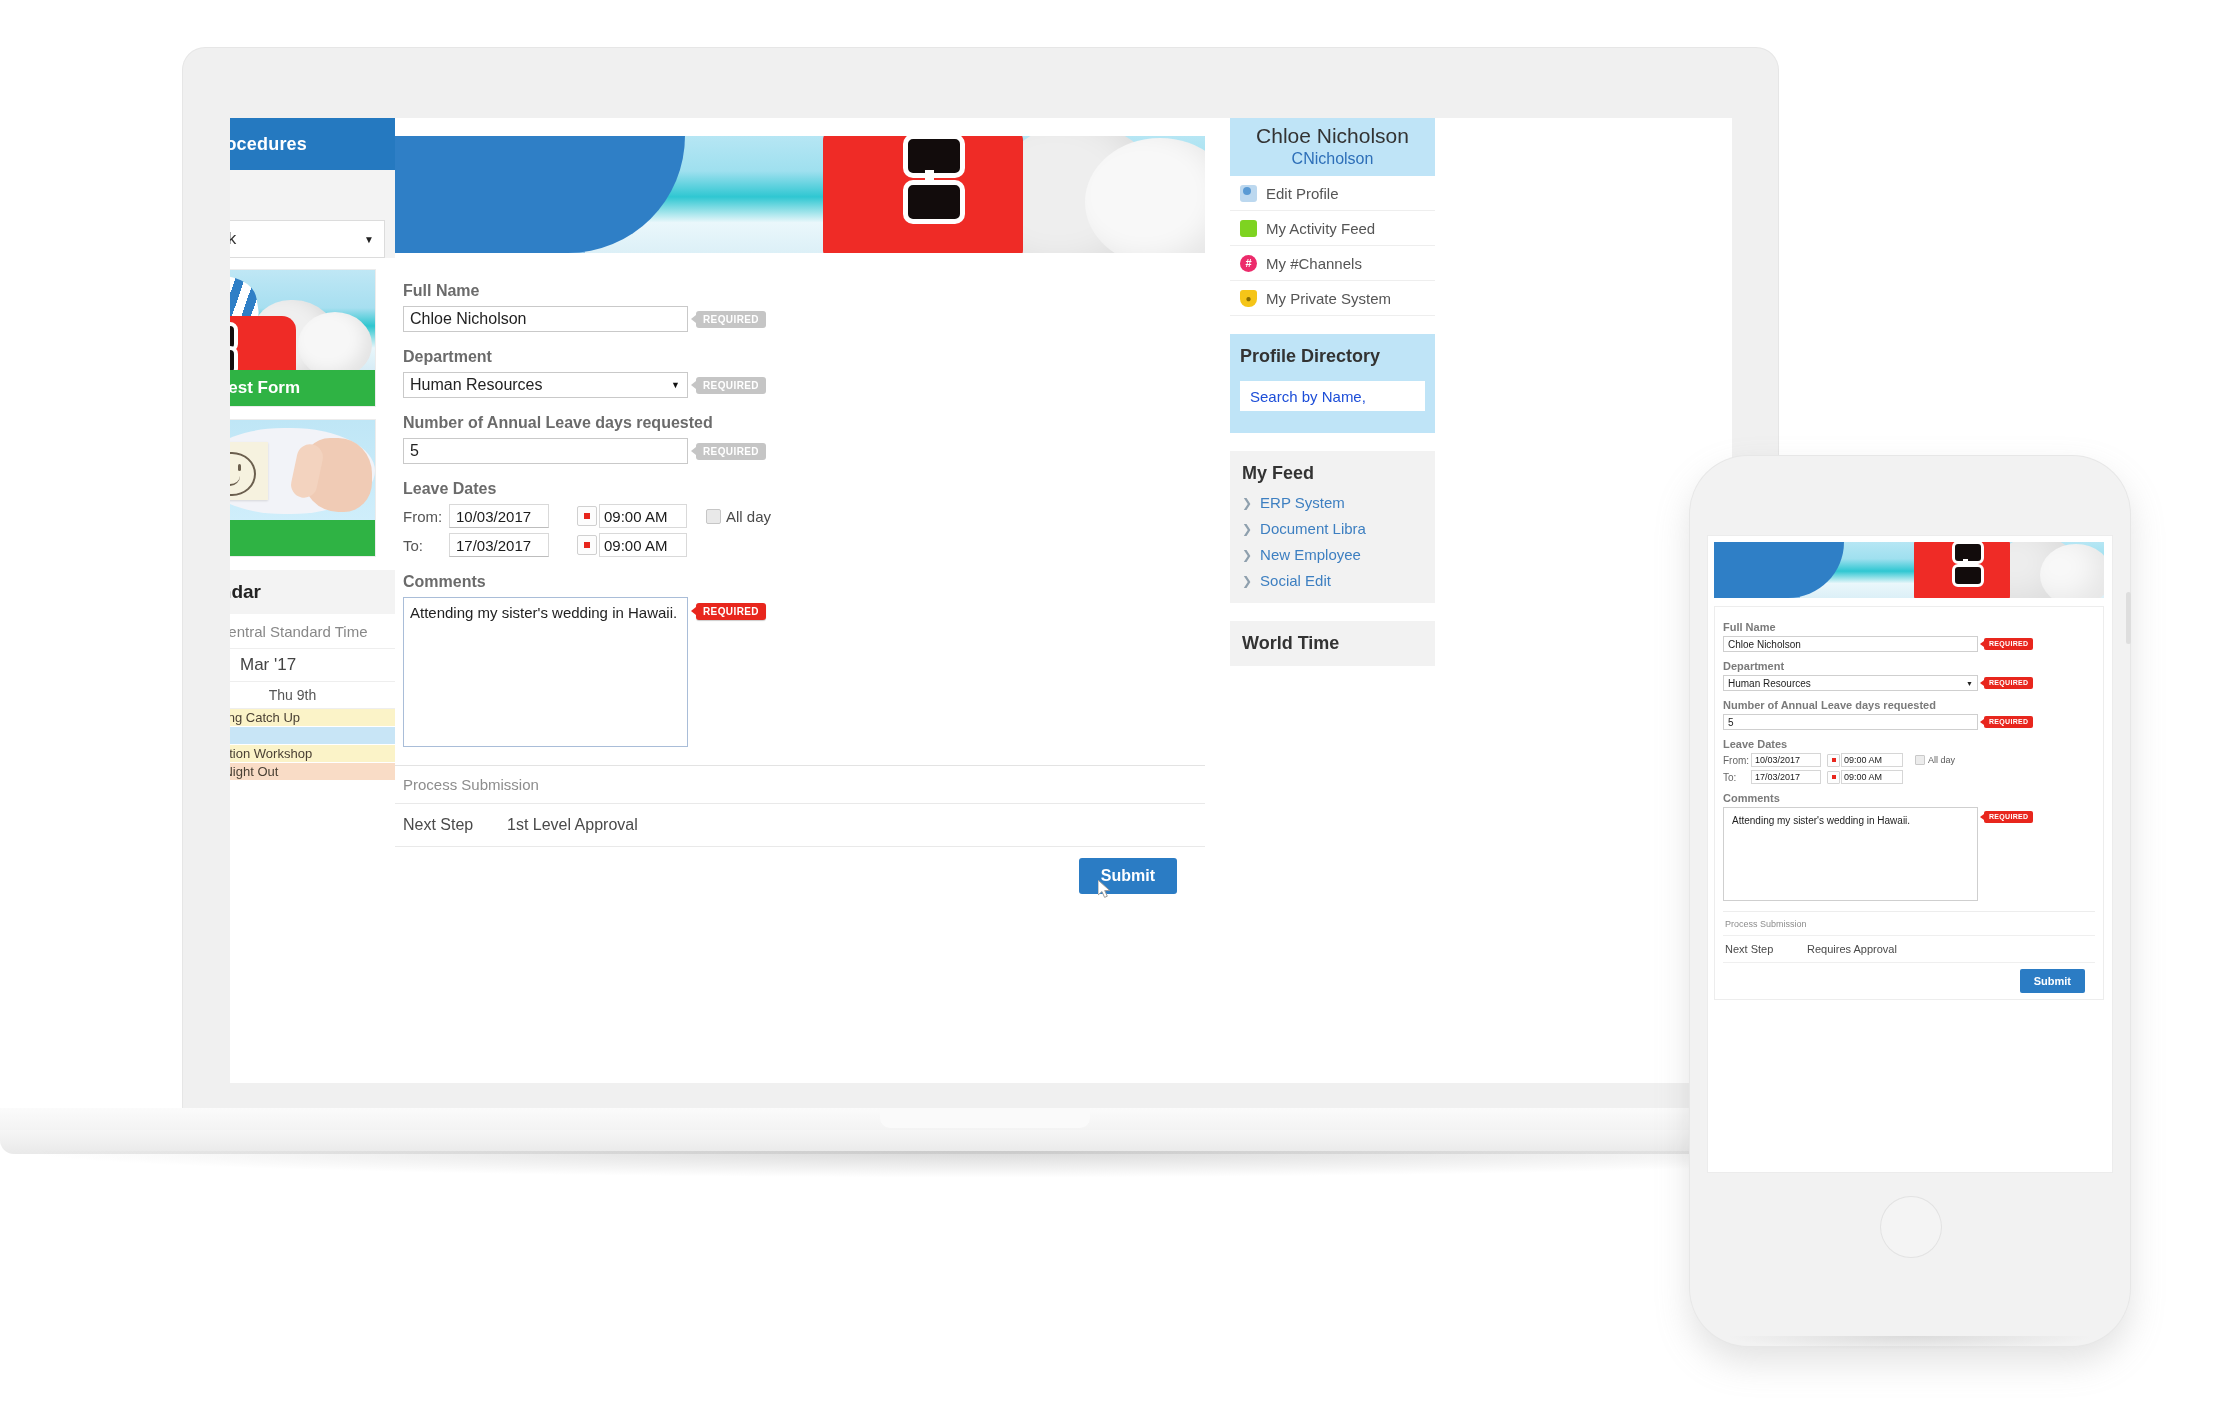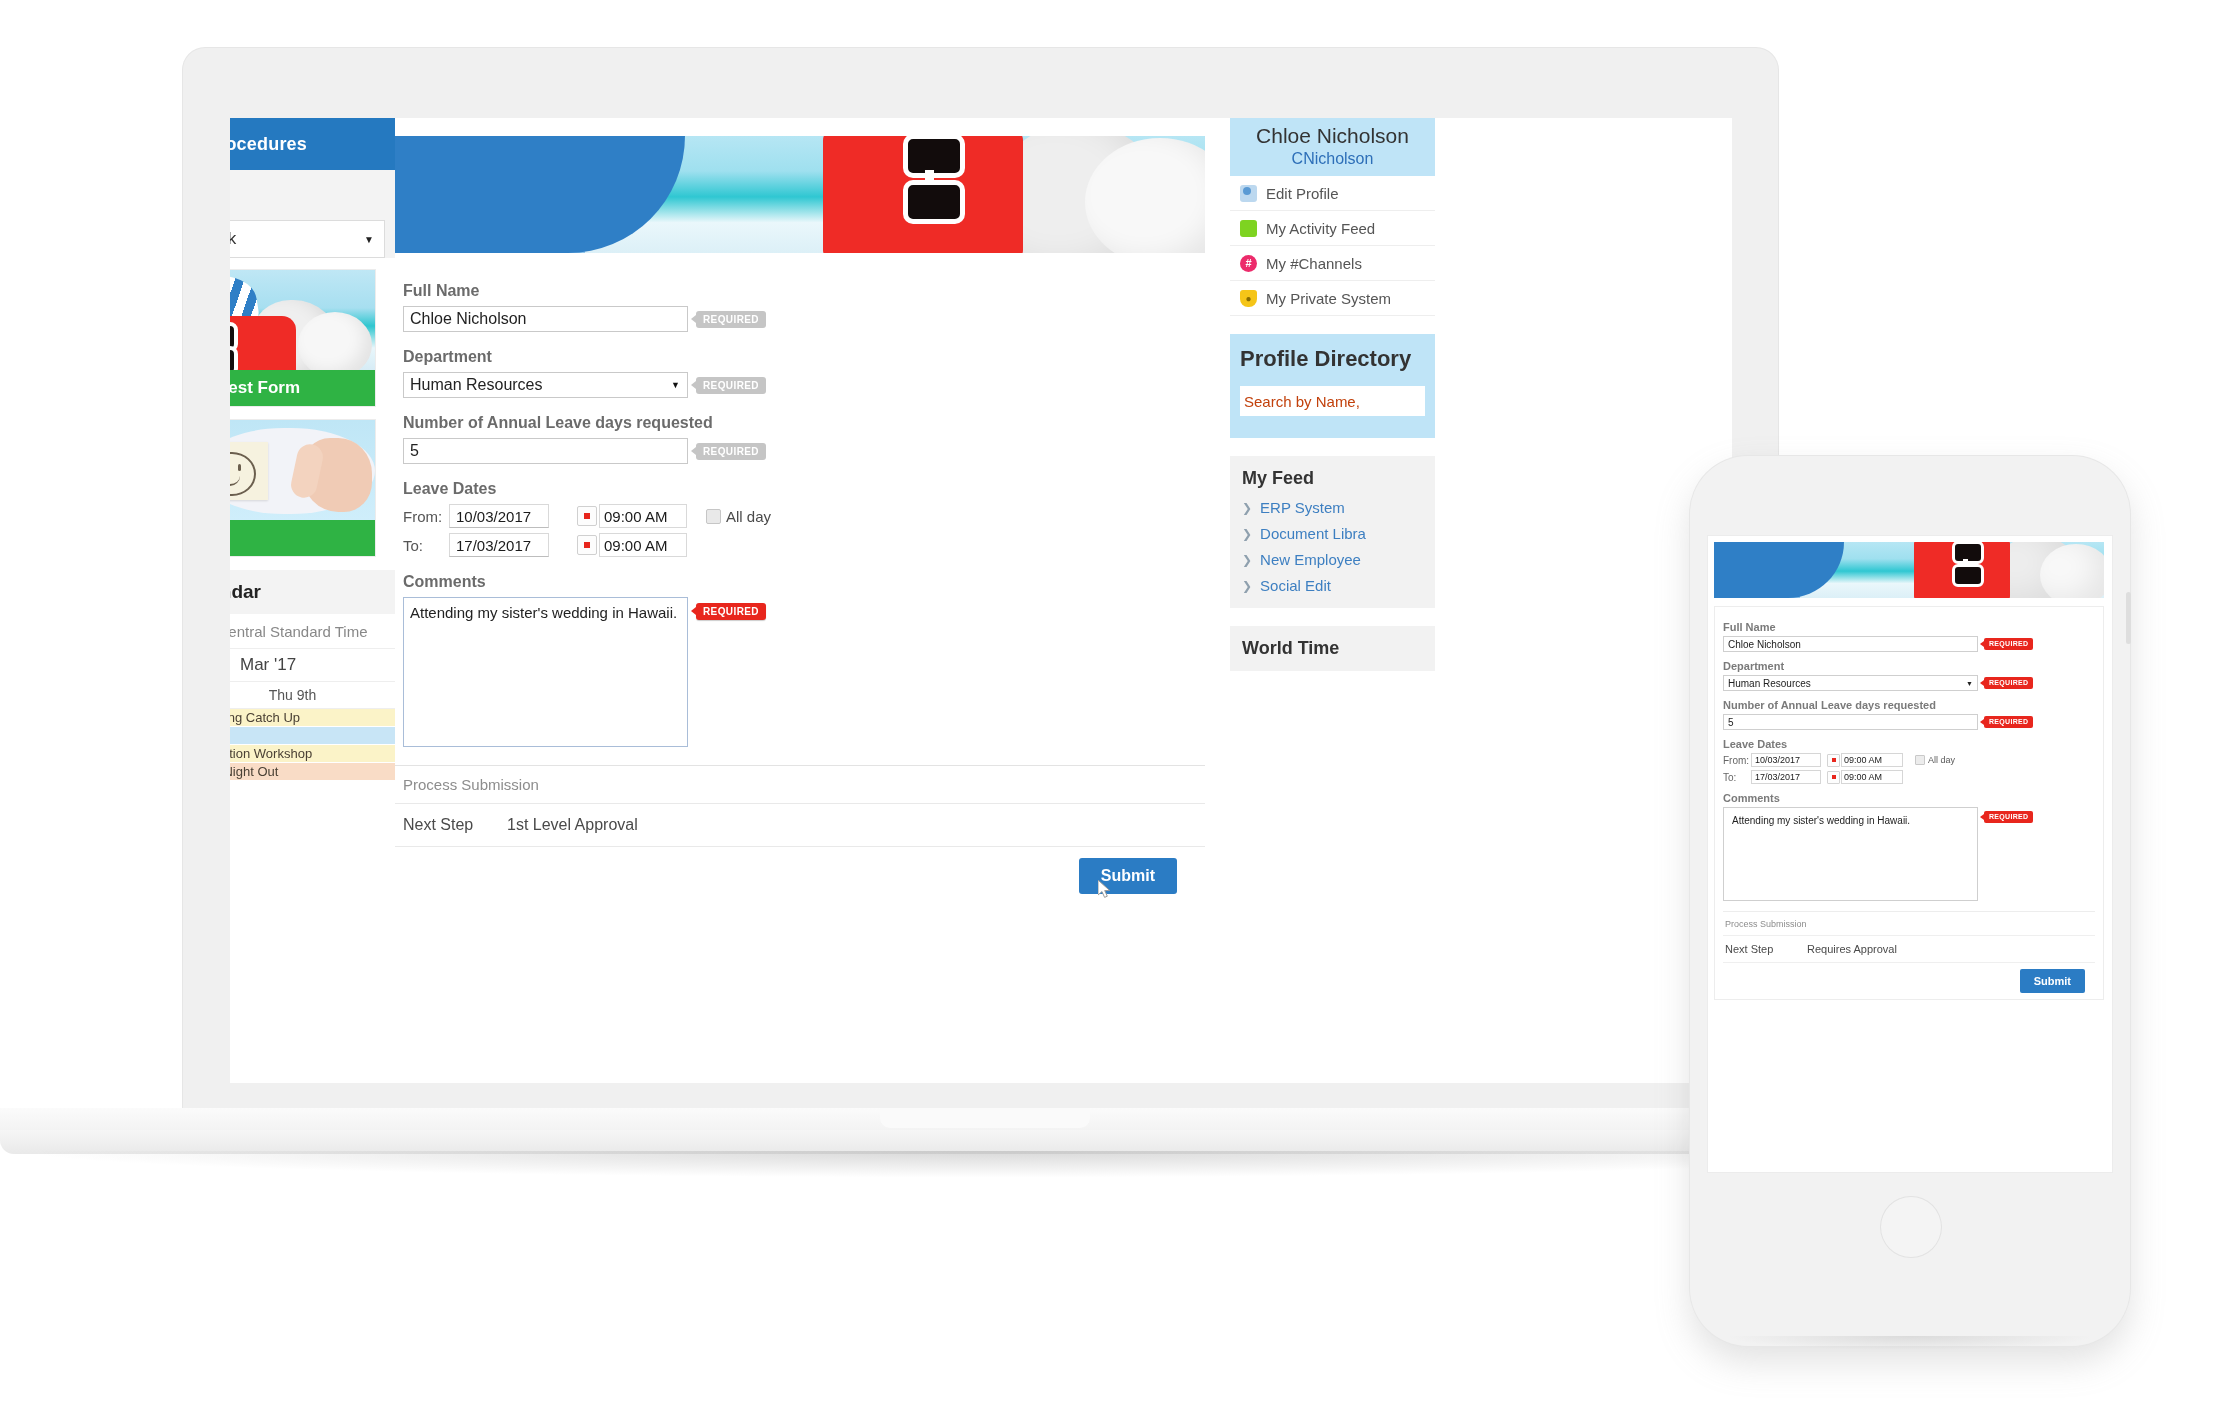--- a/index.html
+++ b/index.html
@@ -157,23 +157,23 @@
   .pico{width:17px;height:17px;margin-right:9px;border-radius:3px;flex:0 0 auto;position:relative;}
   .pi-edit{background:#bcd8ef;}
   .pi-edit::after{content:"";position:absolute;left:3px;top:2px;width:8px;height:8px;border-radius:50%;background:#5a9ad4;}
   .pi-feed{background:#7ed321;border-radius:3px;}
   .pi-chan{background:#ec2b6b;border-radius:50%;color:#fff;font-size:11px;font-weight:bold;
       display:flex;align-items:center;justify-content:center;}
   .pi-priv{background:#f5c518;border-radius:3px 3px 8px 8px;color:#8a6d00;font-size:10px;
       display:flex;align-items:center;justify-content:center;}
   .block-sp{height:18px;}
   .pd-wrap{background:#bfe4f7;padding:12px 10px 22px 10px;}
-  .pd-title{font-size:22px;font-weight:bold;color:#333;margin-bottom:14px;}
-  .pd-input{height:30px;background:#fff;display:flex;align-items:center;padding-left:4px;
-      font-size:15px;color:#c2410c;white-space:nowrap;overflow:hidden;}
+  .pd-title{font-size:18px;font-weight:bold;color:#333;margin-bottom:14px;}
+  .pd-input{height:30px;background:#fff;display:flex;align-items:center;padding-left:10px;
+      font-size:15px;color:#1d4ed8;white-space:nowrap;overflow:hidden;}
   .ml-wrap{background:#f2f2f2;padding:12px 0 14px 12px;}
   .ml-title{font-size:18px;font-weight:bold;color:#333;margin-bottom:10px;}
   .ml-item{display:flex;align-items:center;font-size:15px;color:#3d7fc1;margin-bottom:9px;}
   .ml-item .chev{color:#8fa0ae;margin-right:8px;font-size:12px;}
   .wt-title{background:#f2f2f2;font-size:18px;font-weight:bold;color:#333;padding:12px 0 12px 12px;}
   .wt-card{background:#fff;border:1px solid #ededed;border-top:none;text-align:center;padding:10px 0 8px 0;}
   .flag{width:54px;height:32px;margin:0 auto 4px auto;position:relative;overflow:hidden;box-shadow:0 0 0 1px rgba(0,0,0,.08);}
   .flag-uk{background:#00247d;}
   .flag-uk .d1,.flag-uk .d2{position:absolute;left:-9px;top:13px;width:74px;height:6px;background:#fff;}
   .flag-uk .d1{transform:rotate(30deg);}

